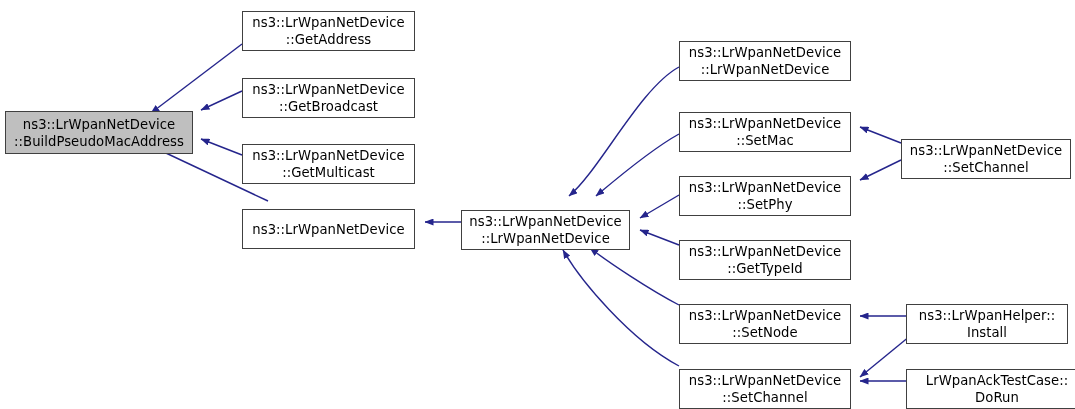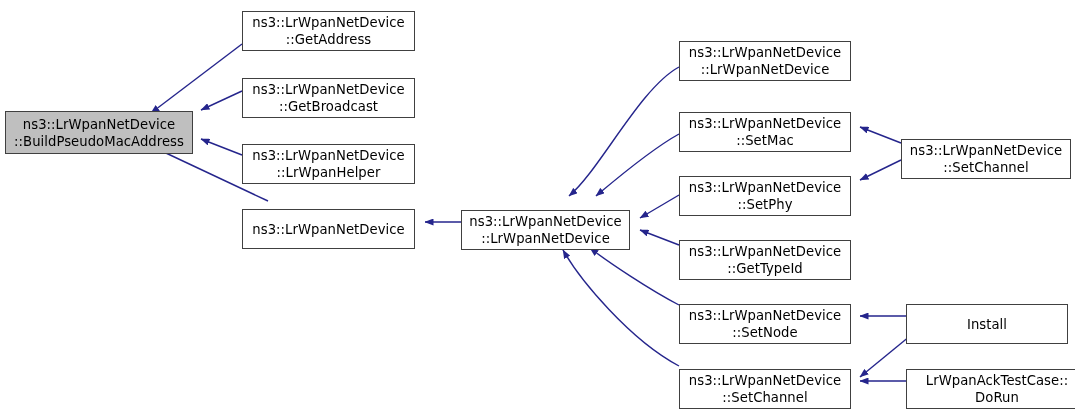--- a/index.html
+++ b/index.html
@@ -86,21 +86,21 @@
       <div class="node" style="left: 242px; top: 3px; width: 173px; height: 40px;">
         <span class="l1">ns3::LrWpanNetDevice</span>
         <span class="l2">::GetAddress</span>
       </div>
       <div class="node" style="left: 242px; top: 70px; width: 173px; height: 40px;">
         <span class="l1">ns3::LrWpanNetDevice</span>
         <span class="l2">::GetBroadcast</span>
       </div>
       <div class="node" style="left: 242px; top: 136px; width: 173px; height: 40px;">
         <span class="l1">ns3::LrWpanNetDevice</span>
-        <span class="l2">::LrWpanHelper</span>
+        <span class="l2">::GetMulticast</span>
       </div>
       <div class="node" style="left: 242px; top: 201px; width: 173px; height: 40px;">
         <span class="l1">ns3::LrWpanNetDevice</span>
       </div>
       <div class="node" style="left: 461px; top: 202px; width: 169px; height: 40px;">
         <span class="l1">ns3::LrWpanNetDevice</span>
         <span class="l2">::LrWpanNetDevice</span>
       </div>
       <div class="node" style="left: 679px; top: 33px; width: 172px; height: 40px;">
         <span class="l1">ns3::LrWpanNetDevice</span>
@@ -124,20 +124,21 @@
       </div>
       <div class="node" style="left: 679px; top: 361px; width: 172px; height: 40px;">
         <span class="l1">ns3::LrWpanNetDevice</span>
         <span class="l2">::SetChannel</span>
       </div>
       <div class="node" style="left: 901px; top: 131px; width: 170px; height: 40px;">
         <span class="l1">ns3::LrWpanNetDevice</span>
         <span class="l2">::SetChannel</span>
       </div>
       <div class="node" style="left: 906px; top: 296px; width: 162px; height: 40px;">
+        <span class="l1">ns3::LrWpanHelper::</span>
         <span class="l2">Install</span>
       </div>
       <div class="node" style="left: 906px; top: 361px; width: 182px; height: 40px;">
         <span class="l1">LrWpanAckTestCase::</span>
         <span class="l2">DoRun</span>
       </div>
     </div>
 
 </div>
 

